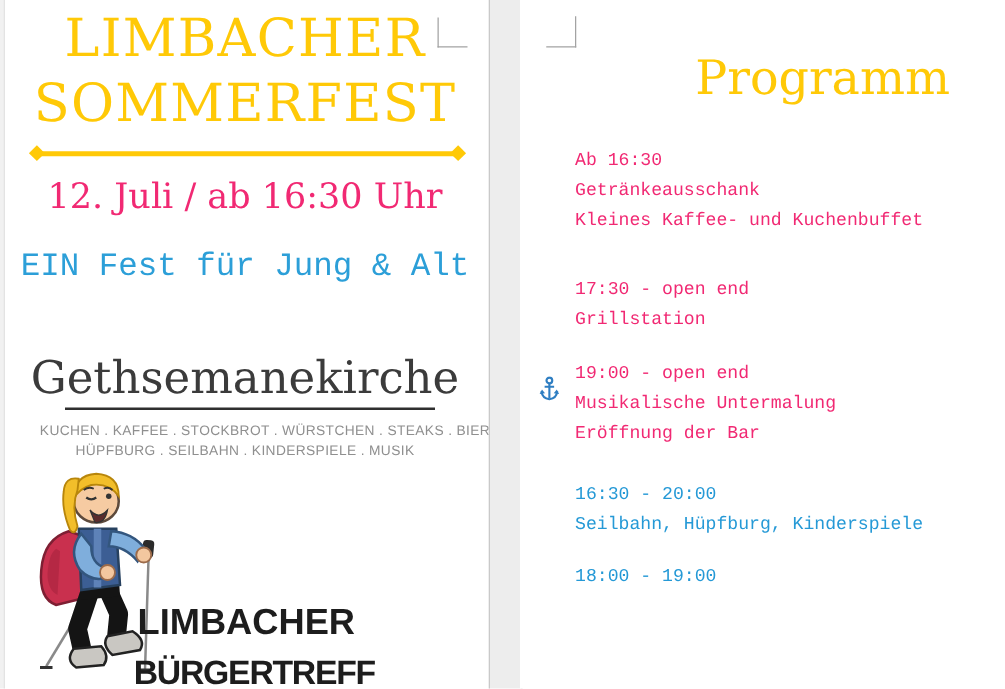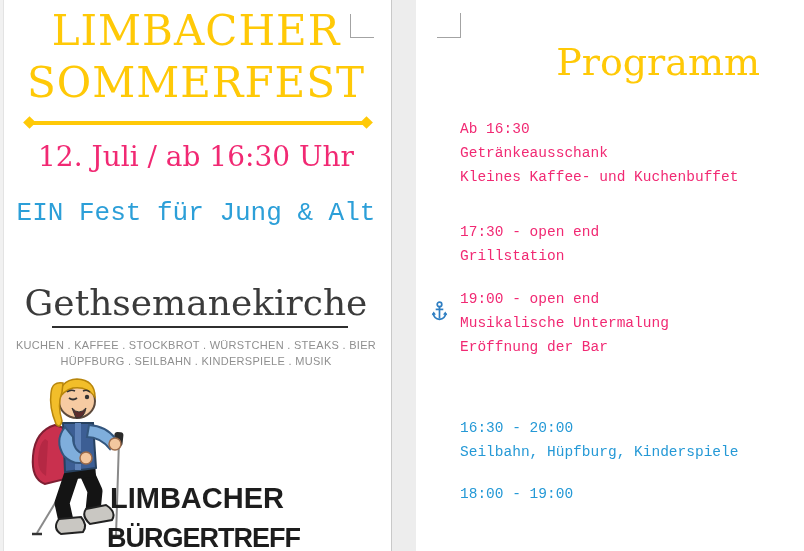--- a/index.html
+++ b/index.html
@@ -25,33 +25,33 @@
   .t2{top:60px;}
   .divider{position:absolute;left:28px;top:121px;width:340px;height:4px;background:#FFC907;border-radius:2px;}
   .divider .dia{position:absolute;top:-3px;width:9px;height:9px;background:#FFC907;transform:rotate(45deg);}
   .dia-l{left:-3px;} .dia-r{right:-3px;}
   .date{top:140px;font-family:"DejaVu Serif",serif;font-size:28px;color:#F12973;white-space:nowrap;}
   .subtitle{top:198px;font-family:"Liberation Mono","DejaVu Sans Mono",monospace;font-size:26px;color:#2C9FD8;white-space:nowrap;}
   .loc{font-family:"DejaVu Serif",serif;font-size:36px;color:#3b3b3b;white-space:nowrap;}
   .loc1{top:242px;} .loc2{top:282px;}
   .loc-underline{position:absolute;left:52px;top:326px;width:296px;height:2px;background:#2f2f2f;}
   .caption{font-family:"Liberation Sans",sans-serif;font-size:11px;color:#8f8f8f;letter-spacing:.3px;white-space:nowrap;}
-  .cap1{top:339px;} .cap2{top:355px;}
+  .cap1{top:339px;margin-left:16px;} .cap2{top:355px;}
   .hiker{position:absolute;left:15px;top:371px;}
   .logo{position:absolute;font-family:"Liberation Sans",sans-serif;font-weight:bold;color:#1d1d1d;white-space:nowrap;}
   .logo1{left:110px;top:482px;font-size:29px;letter-spacing:0;}
   .logo2{left:107px;top:523px;font-size:27px;letter-spacing:-1px;text-align:right;}
 
   
   .prog-title{position:absolute;left:44px;width:300px;top:40px;text-align:right;
               font-family:"DejaVu Serif",serif;font-size:38px;color:#FFC907;}
   .pblock{position:absolute;left:44px;width:300px;
           font-family:"Liberation Mono","DejaVu Sans Mono",monospace;font-size:14.5px;line-height:24px;white-space:nowrap;}
   .pink{color:#F12973;}
-  .blue{color:#2599D6;margin-top:32px;}
+  .blue{color:#2599D6;}
   .b1{top:117px;} .b2{top:220px;} .b3{top:287px;} .b4{top:384px;} .b5{top:450px;}
   .anchor{position:absolute;left:15px;top:301px;width:17px;height:22px;}
 </style>
 </head>
 <body>
 
 <div class="screen">
 
   <div class="page page1">
     <div class="center title t1">LIMBACHER</div>

